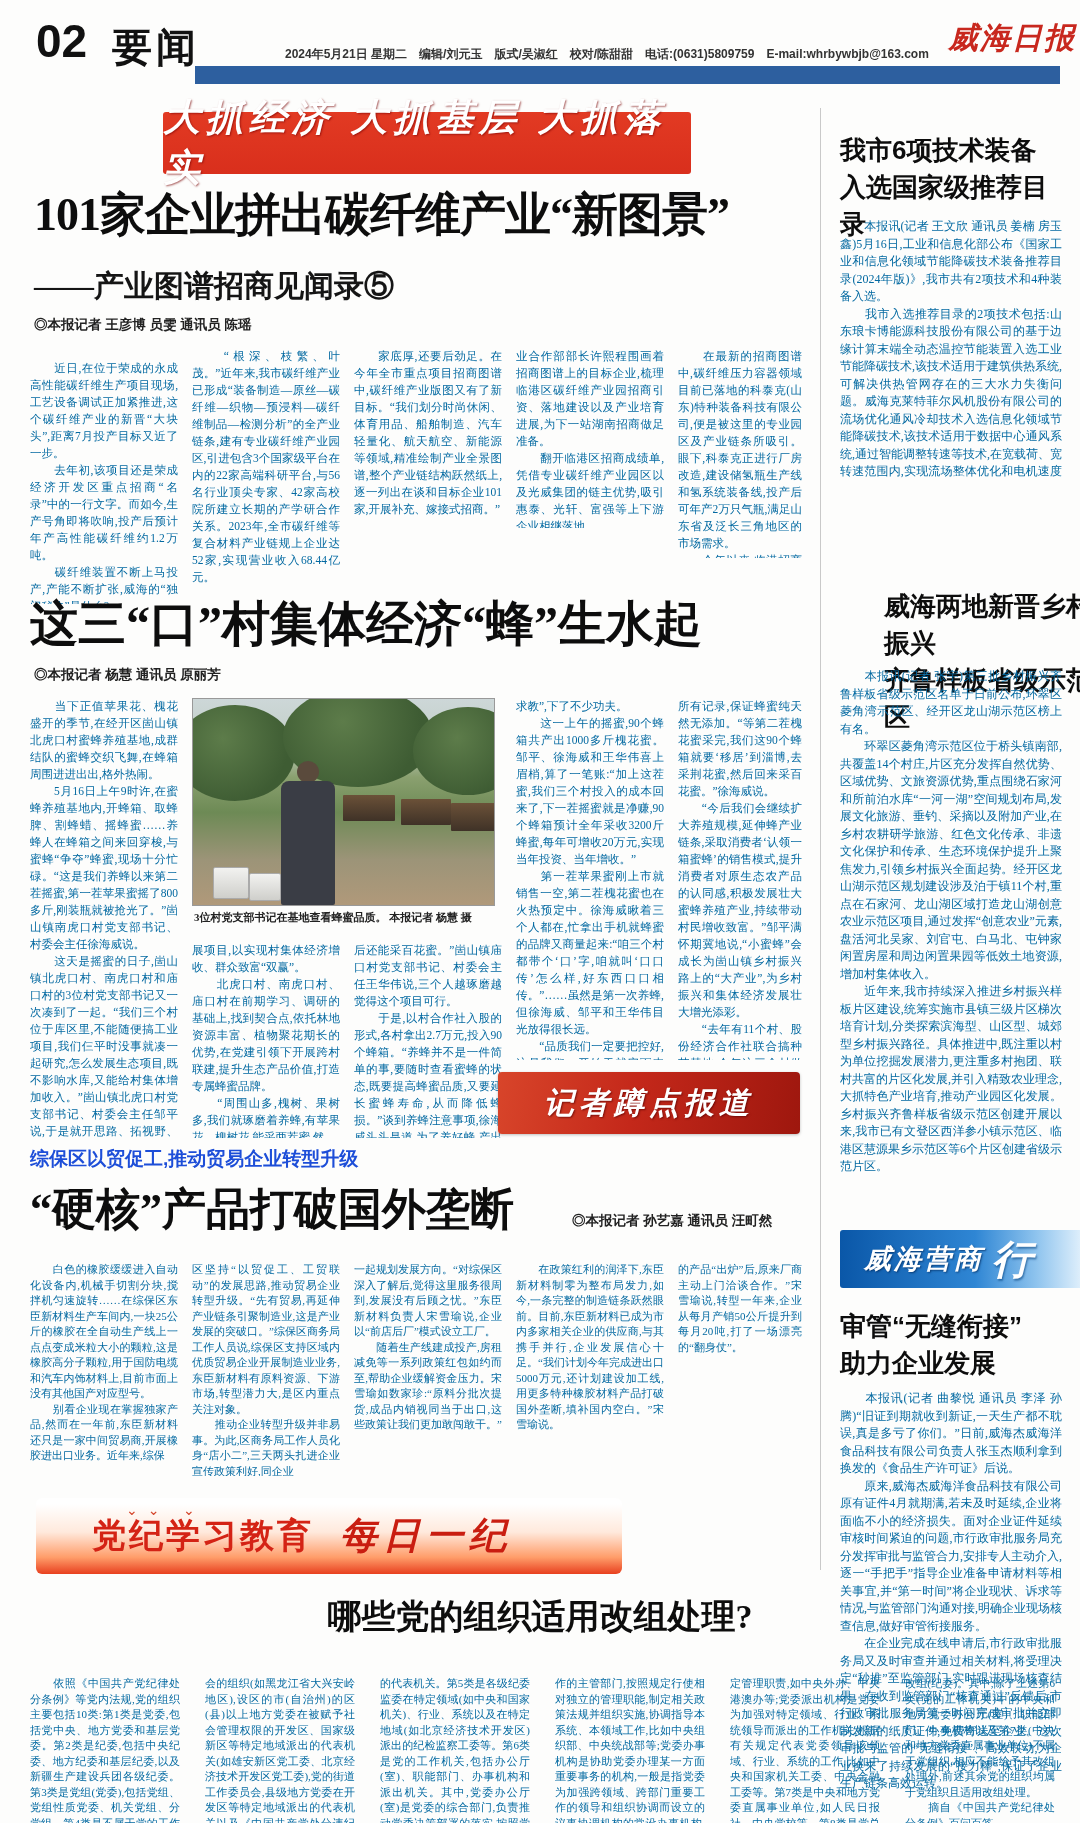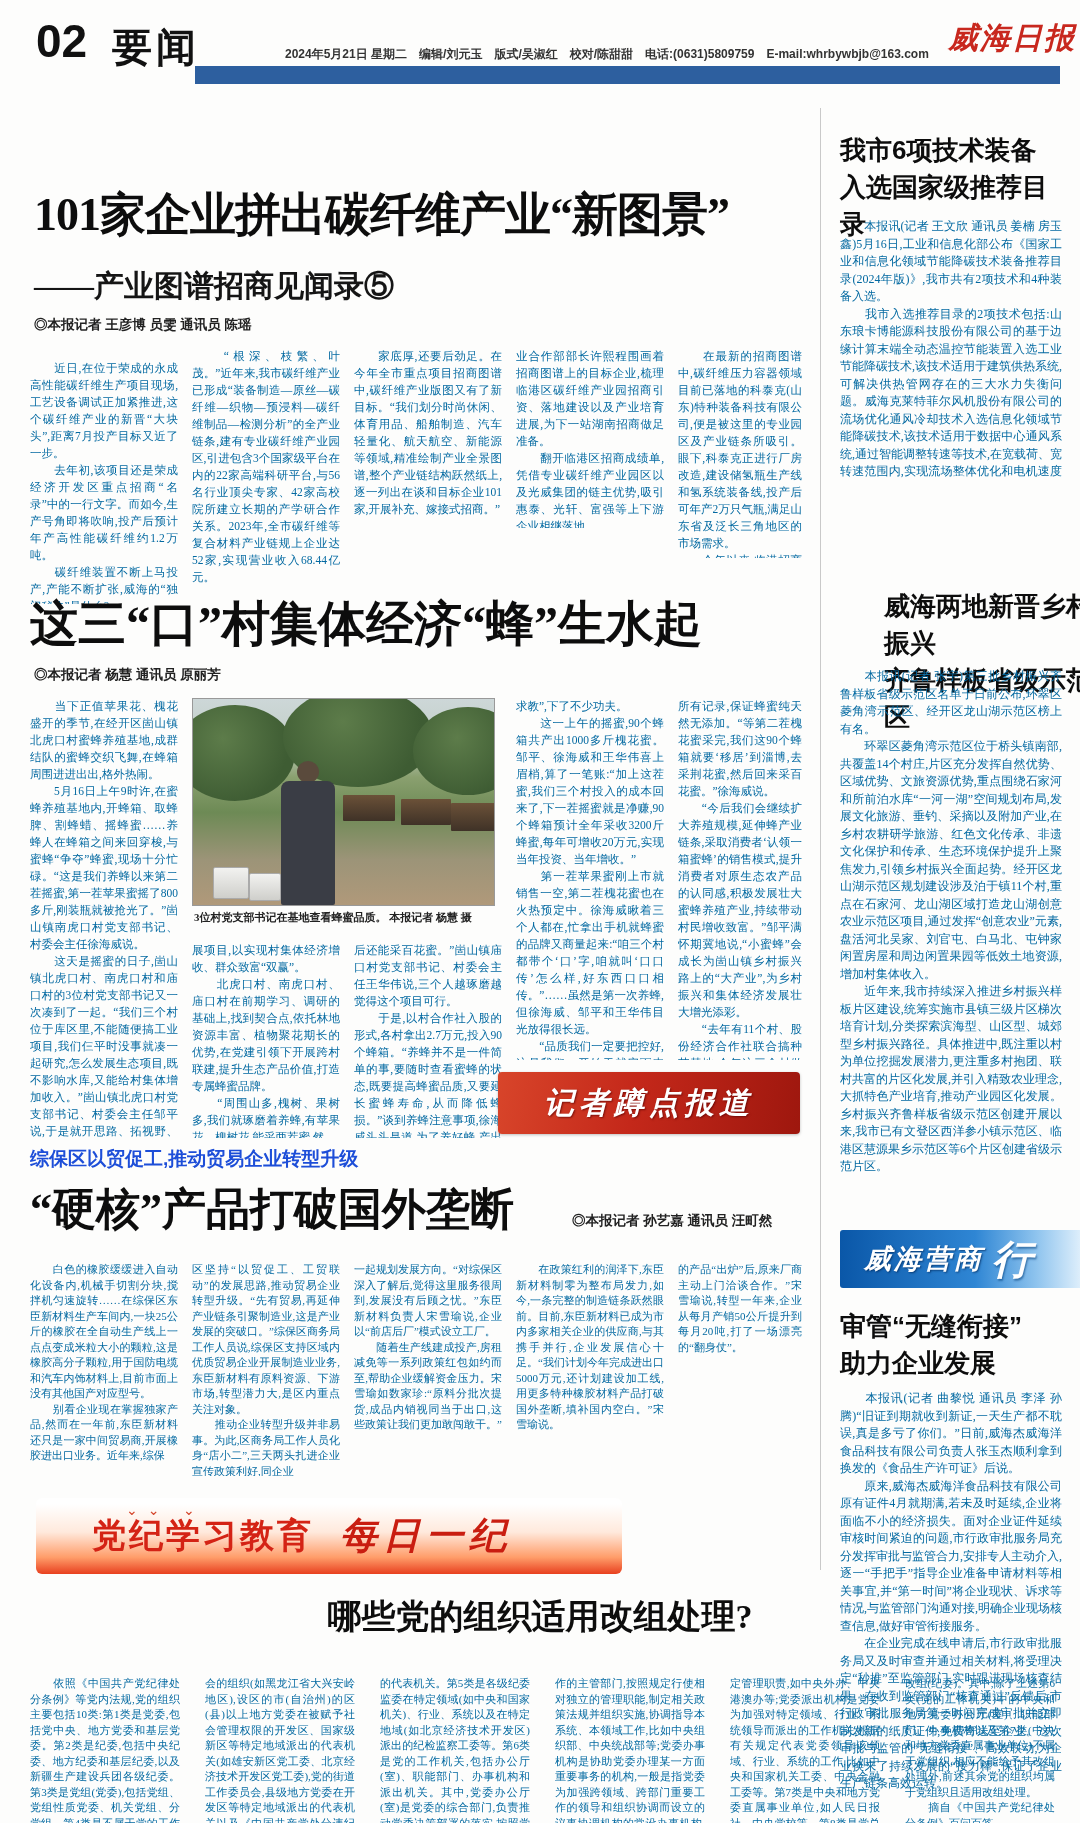--- a/index.html
+++ b/index.html
@@ -49,20 +49,23 @@
 
 <div class="page">
 
   <div class="abs pagenum" style="left:36px;top:14px;">02</div>
   <div class="abs secname" style="left:112px;top:20px;">要闻</div>
   <div class="abs metaline" style="left:285px;top:46px;">2024年5月21日 星期二　编辑/刘元玉　版式/吴淑红　校对/陈甜甜　电话:(0631)5809759　E-mail:whrbywbjb@163.com</div>
   <div class="abs masthead" style="left:948px;top:18px;">威海日报</div>
   <div class="abs bluebar" style="left:195px;top:66px;width:865px;height:18px;"></div>
   <div class="abs vrule" style="left:820px;top:108px;height:1462px;"></div>
 
+  <div class="abs redbanner" style="left:163px;top:112px;width:528px;height:62px;">
+    <span>大抓经济 大抓基层 大抓落实</span>
+  </div>
   <div class="abs h-big" style="left:34px;top:184px;font-size:46px;letter-spacing:-1px;">101家企业拼出碳纤维产业“新图景”</div>
   <div class="abs h-sub" style="left:34px;top:266px;font-size:30px;">——产业图谱招商见闻录⑤</div>
   <div class="abs byline" style="left:34px;top:316px;">◎本报记者 王彦博 员雯 通讯员 陈瑶</div>
 
   <div class="abs tcol" style="left:30px;top:360px;width:148px;height:244px;">　　近日,在位于荣成的永成高性能碳纤维生产项目现场,工艺设备调试正加紧推进,这个碳纤维产业的新晋“大块头”,距离7月投产目标又近了一步。
 　　去年初,该项目还是荣成经济开发区重点招商“名录”中的一行文字。而如今,生产号角即将吹响,投产后预计年产高性能碳纤维约1.2万吨。
 　　碳纤维装置不断上马投产,产能不断扩张,威海的“独门秘诀”是什么?</div>
   <div class="abs tcol" style="left:192px;top:348px;width:148px;height:244px;">　　“根深、枝繁、叶茂。”近年来,我市碳纤维产业已形成“装备制造—原丝—碳纤维—织物—预浸料—碳纤维制品—检测分析”的全产业链条,建有专业碳纤维产业园区,引进包含3个国家级平台在内的22家高端科研平台,与56名行业顶尖专家、42家高校院所建立长期的产学研合作关系。2023年,全市碳纤维等复合材料产业链规上企业达52家,实现营业收入68.44亿元。</div>
   <div class="abs tcol" style="left:354px;top:348px;width:148px;height:180px;">　　家底厚,还要后劲足。在今年全市重点项目招商图谱中,碳纤维产业版图又有了新目标。“我们划分时尚休闲、体育用品、船舶制造、汽车轻量化、航天航空、新能源等领域,精准绘制产业全景图谱,整个产业链结构跃然纸上,逐一列出在谈和目标企业101家,开展补充、嫁接式招商。”</div>
   <div class="abs tcol" style="left:516px;top:348px;width:148px;height:180px;">业合作部部长许熙程围画着招商图谱上的目标企业,梳理临港区碳纤维产业园招商引资、落地建设以及产业培育进展,为下一站湖南招商做足准备。

